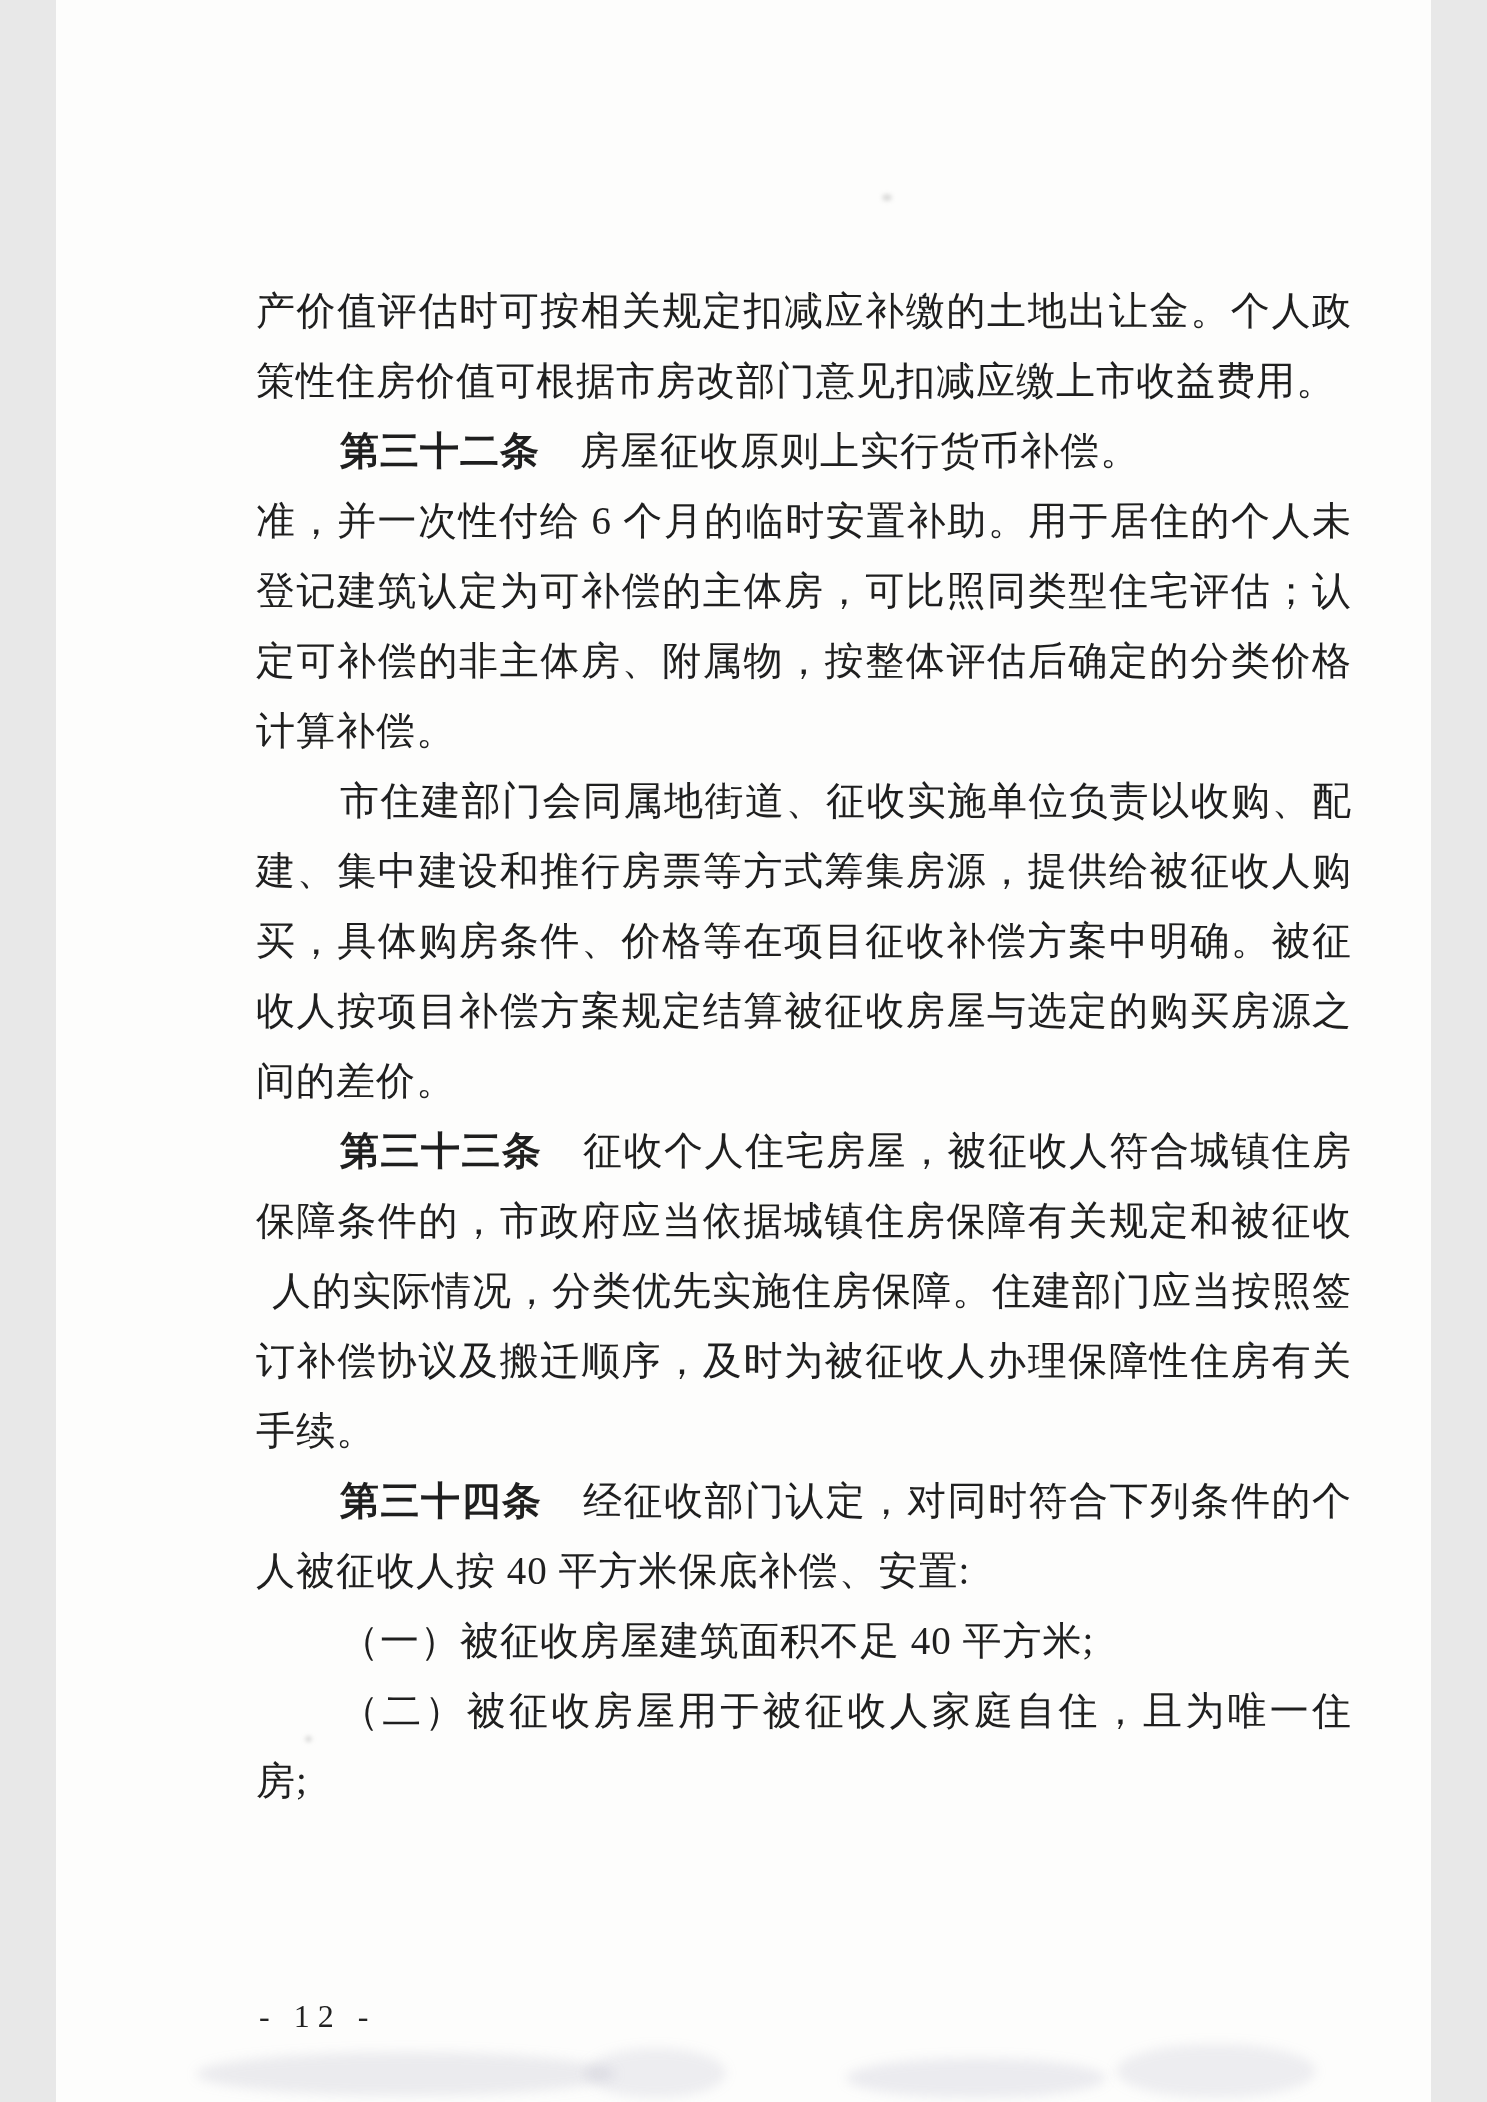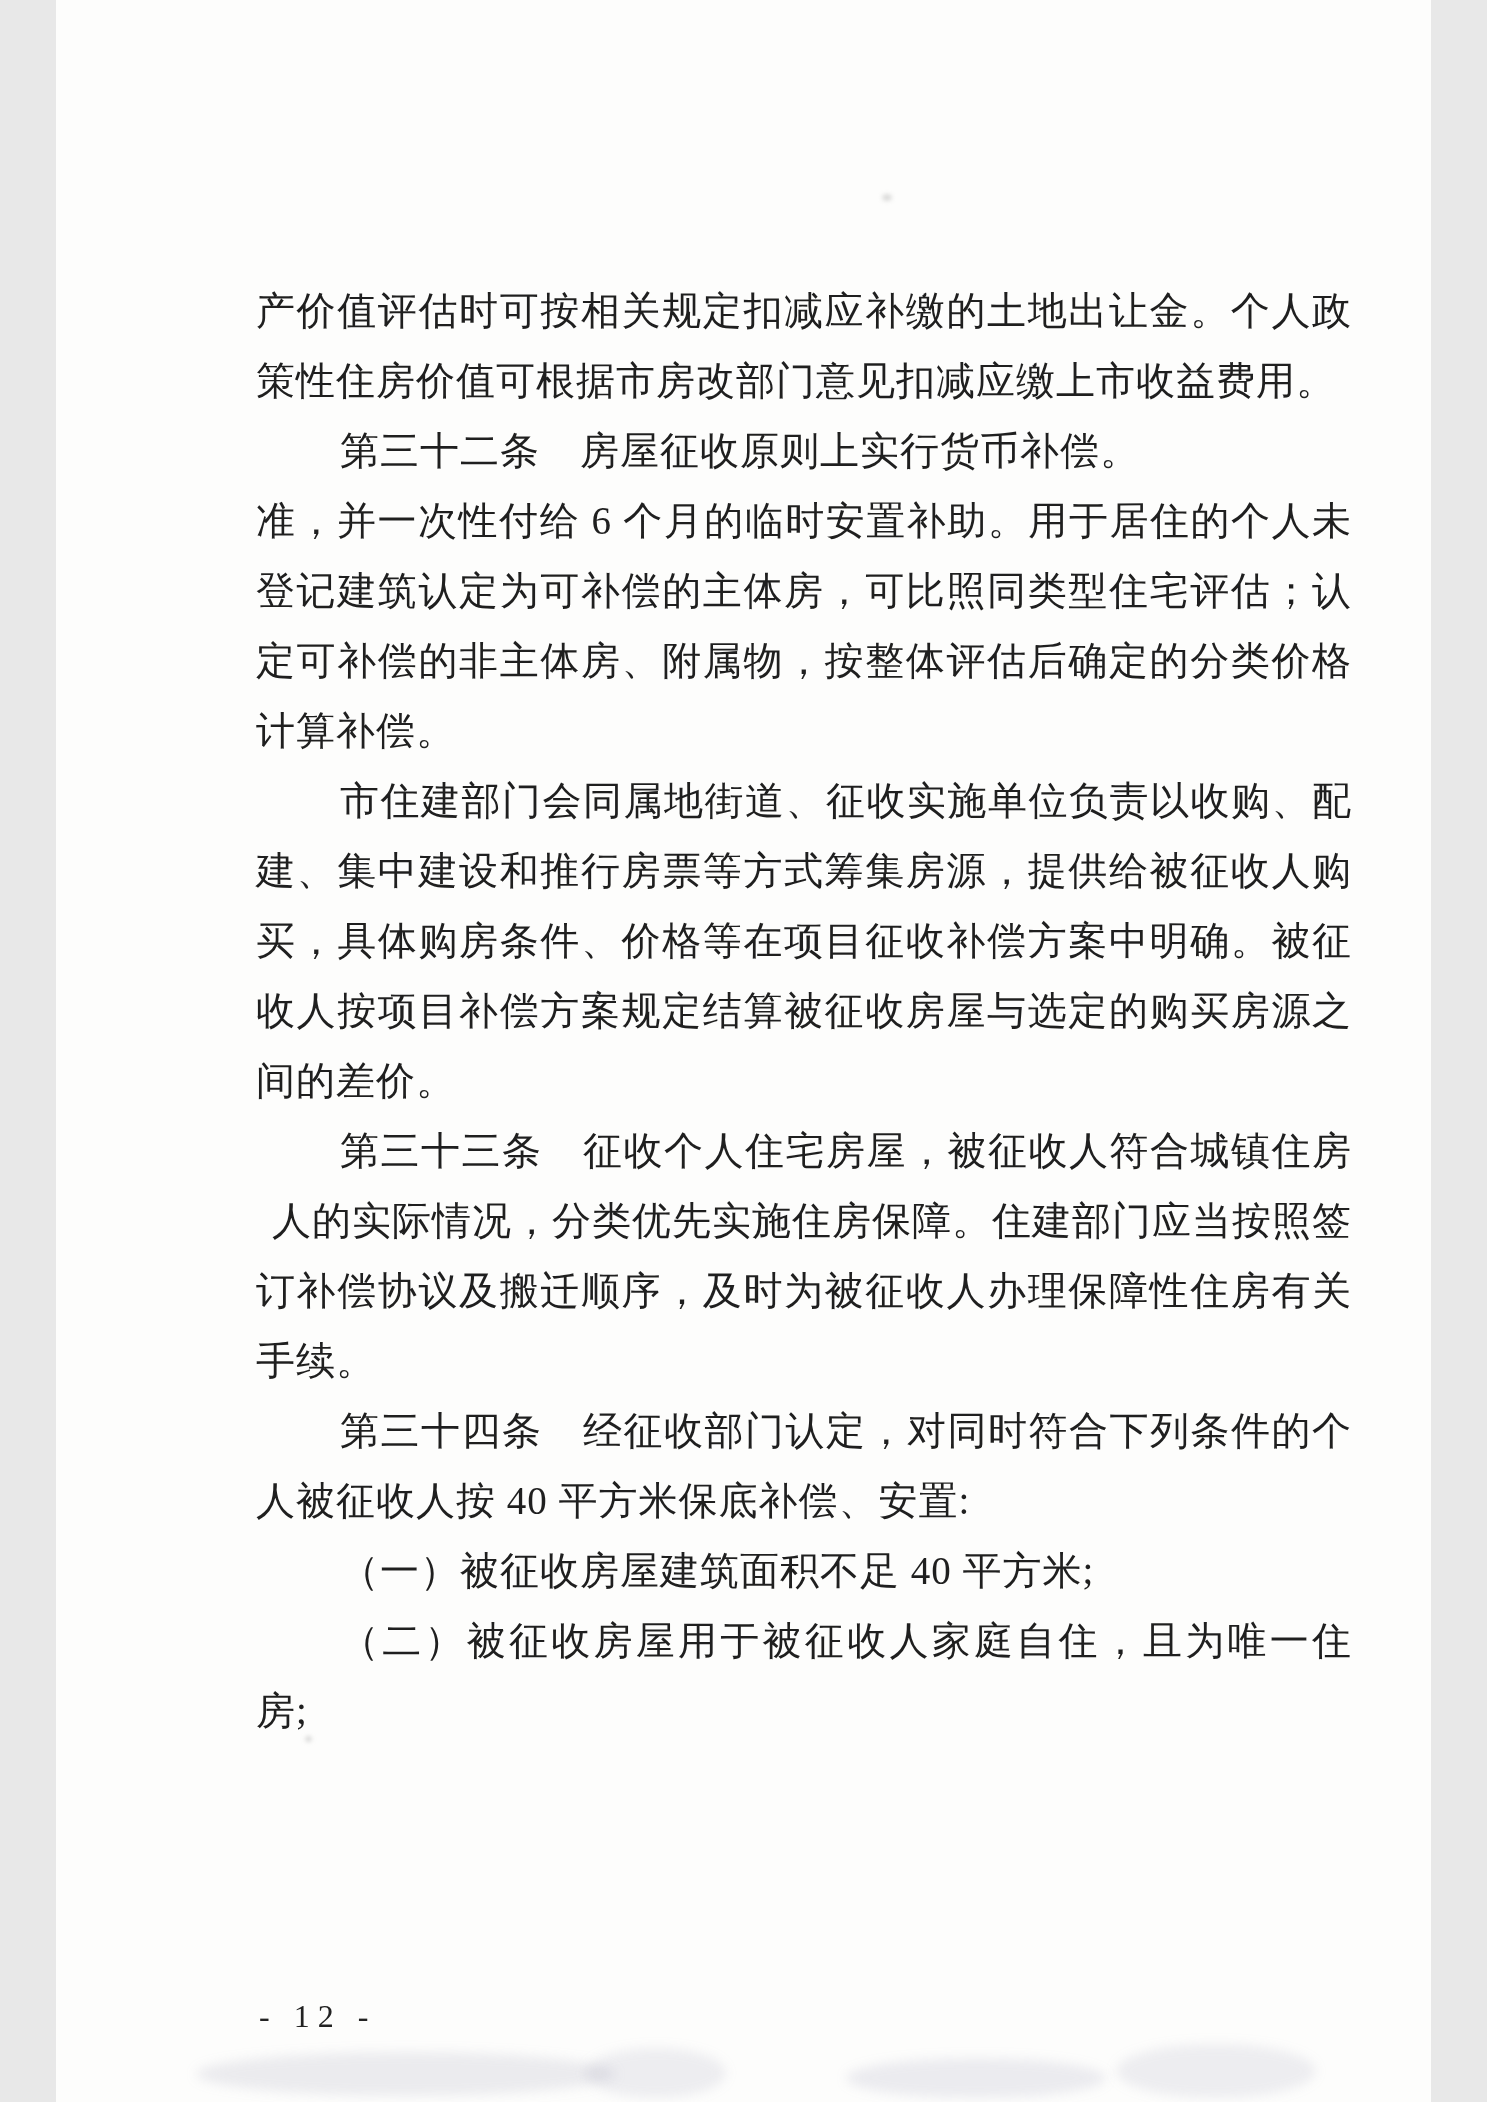--- a/index.html
+++ b/index.html
@@ -31,21 +31,21 @@
     white-space: nowrap;
     text-rendering: optimizeLegibility;
   }
   .line.justify {
     white-space: normal;
     text-align: justify;
     text-align-last: justify;
     text-justify: inter-character;
   }
   .seg { font-weight: normal; }
-  .seg.bold { font-weight: normal; }
+  .seg.bold { font-weight: bold; }
   .page-number {
     position: absolute;
     left: 203px;
     top: 1998px;
     font-size: 32px;
     letter-spacing: 8px;
     color: #222;
     font-family: "Liberation Serif", "DejaVu Serif", serif;
   }
   
@@ -80,20 +80,21 @@
       <div class="line justify" style="padding-left: 0px;"><span class="seg">准，并一次性付给 6 个月的临时安置补助。用于居住的个人未</span></div>
       <div class="line justify" style="padding-left: 0px;"><span class="seg">登记建筑认定为可补偿的主体房，可比照同类型住宅评估；认</span></div>
       <div class="line justify" style="padding-left: 0px;"><span class="seg">定可补偿的非主体房、附属物，按整体评估后确定的分类价格</span></div>
       <div class="line" style="padding-left: 0px;"><span class="seg">计算补偿。</span></div>
       <div class="line justify" style="padding-left: 84px;"><span class="seg">市住建部门会同属地街道、征收实施单位负责以收购、配</span></div>
       <div class="line justify" style="padding-left: 0px;"><span class="seg">建、集中建设和推行房票等方式筹集房源，提供给被征收人购</span></div>
       <div class="line justify" style="padding-left: 0px;"><span class="seg">买，具体购房条件、价格等在项目征收补偿方案中明确。被征</span></div>
       <div class="line justify" style="padding-left: 0px;"><span class="seg">收人按项目补偿方案规定结算被征收房屋与选定的购买房源之</span></div>
       <div class="line" style="padding-left: 0px;"><span class="seg">间的差价。</span></div>
       <div class="line justify" style="padding-left: 84px;"><span class="seg bold">第三十三条</span><span class="seg">　征收个人住宅房屋，被征收人符合城镇住房</span></div>
+      <div class="line justify" style="padding-left: 0px;"><span class="seg">保障条件的，市政府应当依据城镇住房保障有关规定和被征收</span></div>
       <div class="line justify" style="padding-left: 0px; margin-left: 16px;"><span class="seg">人的实际情况，分类优先实施住房保障。住建部门应当按照签</span></div>
       <div class="line justify" style="padding-left: 0px;"><span class="seg">订补偿协议及搬迁顺序，及时为被征收人办理保障性住房有关</span></div>
       <div class="line" style="padding-left: 0px;"><span class="seg">手续。</span></div>
       <div class="line justify" style="padding-left: 84px;"><span class="seg bold">第三十四条</span><span class="seg">　经征收部门认定，对同时符合下列条件的个</span></div>
       <div class="line" style="padding-left: 0px;"><span class="seg">人被征收人按 40 平方米保底补偿、安置:</span></div>
       <div class="line" style="padding-left: 84px;"><span class="seg">（一）被征收房屋建筑面积不足 40 平方米;</span></div>
       <div class="line justify" style="padding-left: 84px;"><span class="seg">（二）被征收房屋用于被征收人家庭自住，且为唯一住</span></div>
       <div class="line" style="padding-left: 0px;"><span class="seg">房;</span></div>
     </div>
 

